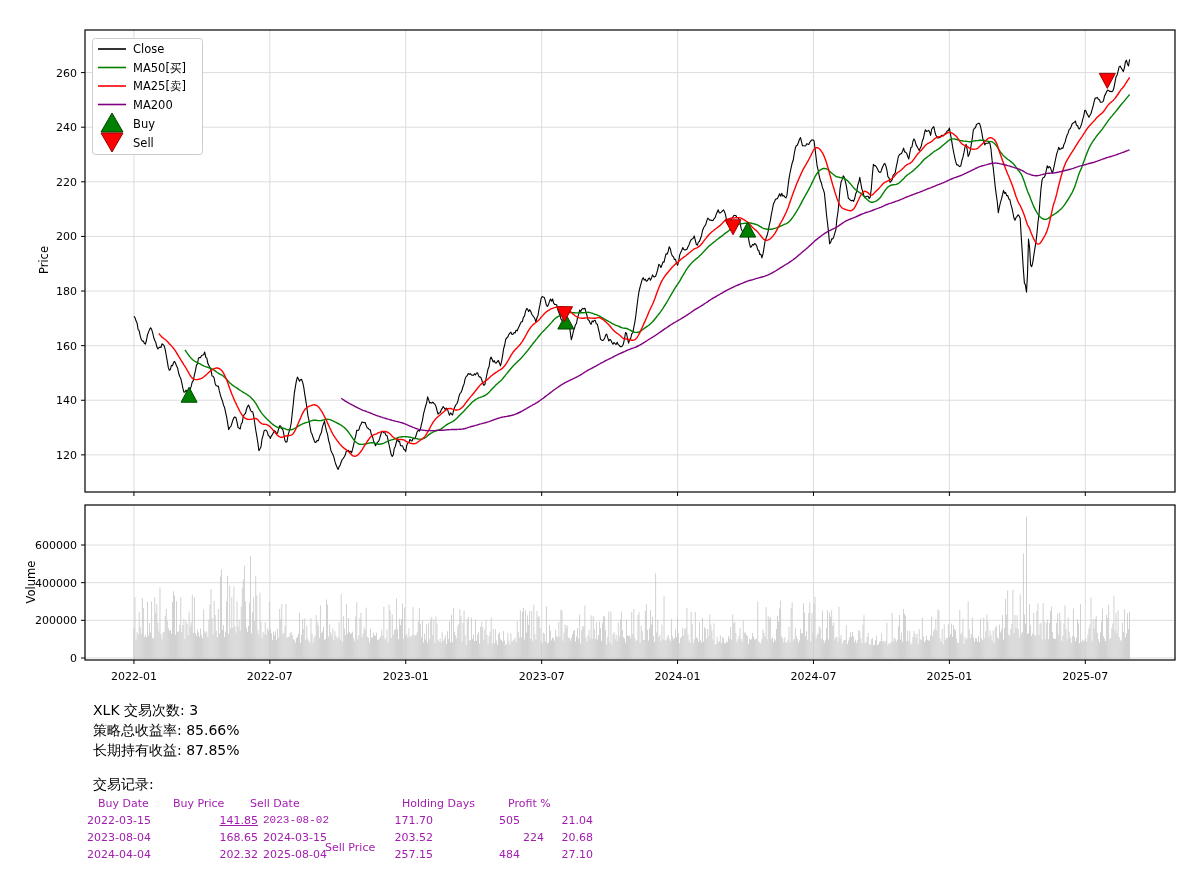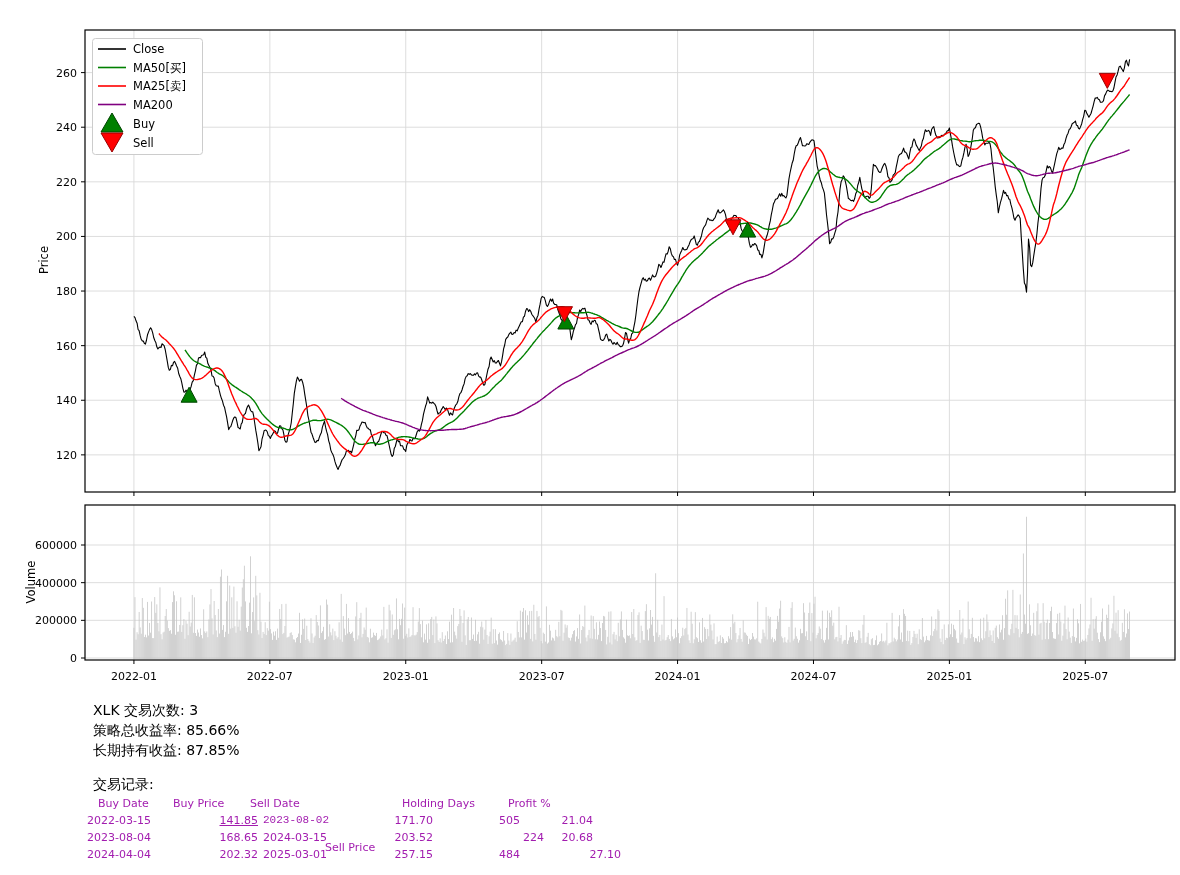--- a/index.html
+++ b/index.html
@@ -1100,18 +1100,18 @@
       <div class="tbl-cell" style="left: 428px; top: 814px; width: 92px; text-align: right;">505</div>
       <div class="tbl-cell" style="left: 502px; top: 814px; width: 91px; text-align: right;">21.04</div>
       <div class="tbl-cell" style="left: 87px; top: 831px; width: 86px; text-align: left;">2023-08-04</div>
       <div class="tbl-cell" style="left: 168px; top: 831px; width: 90px; text-align: right;">168.65</div>
       <div class="tbl-cell" style="left: 263px; top: 831px; width: 86px; text-align: left;">2024-03-15</div>
       <div class="tbl-cell" style="left: 343px; top: 831px; width: 90px; text-align: right;">203.52</div>
       <div class="tbl-cell" style="left: 452px; top: 831px; width: 92px; text-align: right;">224</div>
       <div class="tbl-cell" style="left: 502px; top: 831px; width: 91px; text-align: right;">20.68</div>
       <div class="tbl-cell" style="left: 87px; top: 848px; width: 86px; text-align: left;">2024-04-04</div>
       <div class="tbl-cell" style="left: 168px; top: 848px; width: 90px; text-align: right;">202.32</div>
-      <div class="tbl-cell" style="left: 263px; top: 848px; width: 86px; text-align: left;">2025-03-01</div>
+      <div class="tbl-cell" style="left: 263px; top: 848px; width: 86px; text-align: left;">2025-08-04</div>
       <div class="tbl-cell" style="left: 343px; top: 848px; width: 90px; text-align: right;">257.15</div>
       <div class="tbl-cell" style="left: 428px; top: 848px; width: 92px; text-align: right;">484</div>
-      <div class="tbl-cell" style="left: 502px; top: 848px; width: 91px; text-align: right; margin-left: 28px;">27.10</div>
+      <div class="tbl-cell" style="left: 502px; top: 848px; width: 91px; text-align: right;">27.10</div>
     </div>
 </div>
 
 </body></html>

